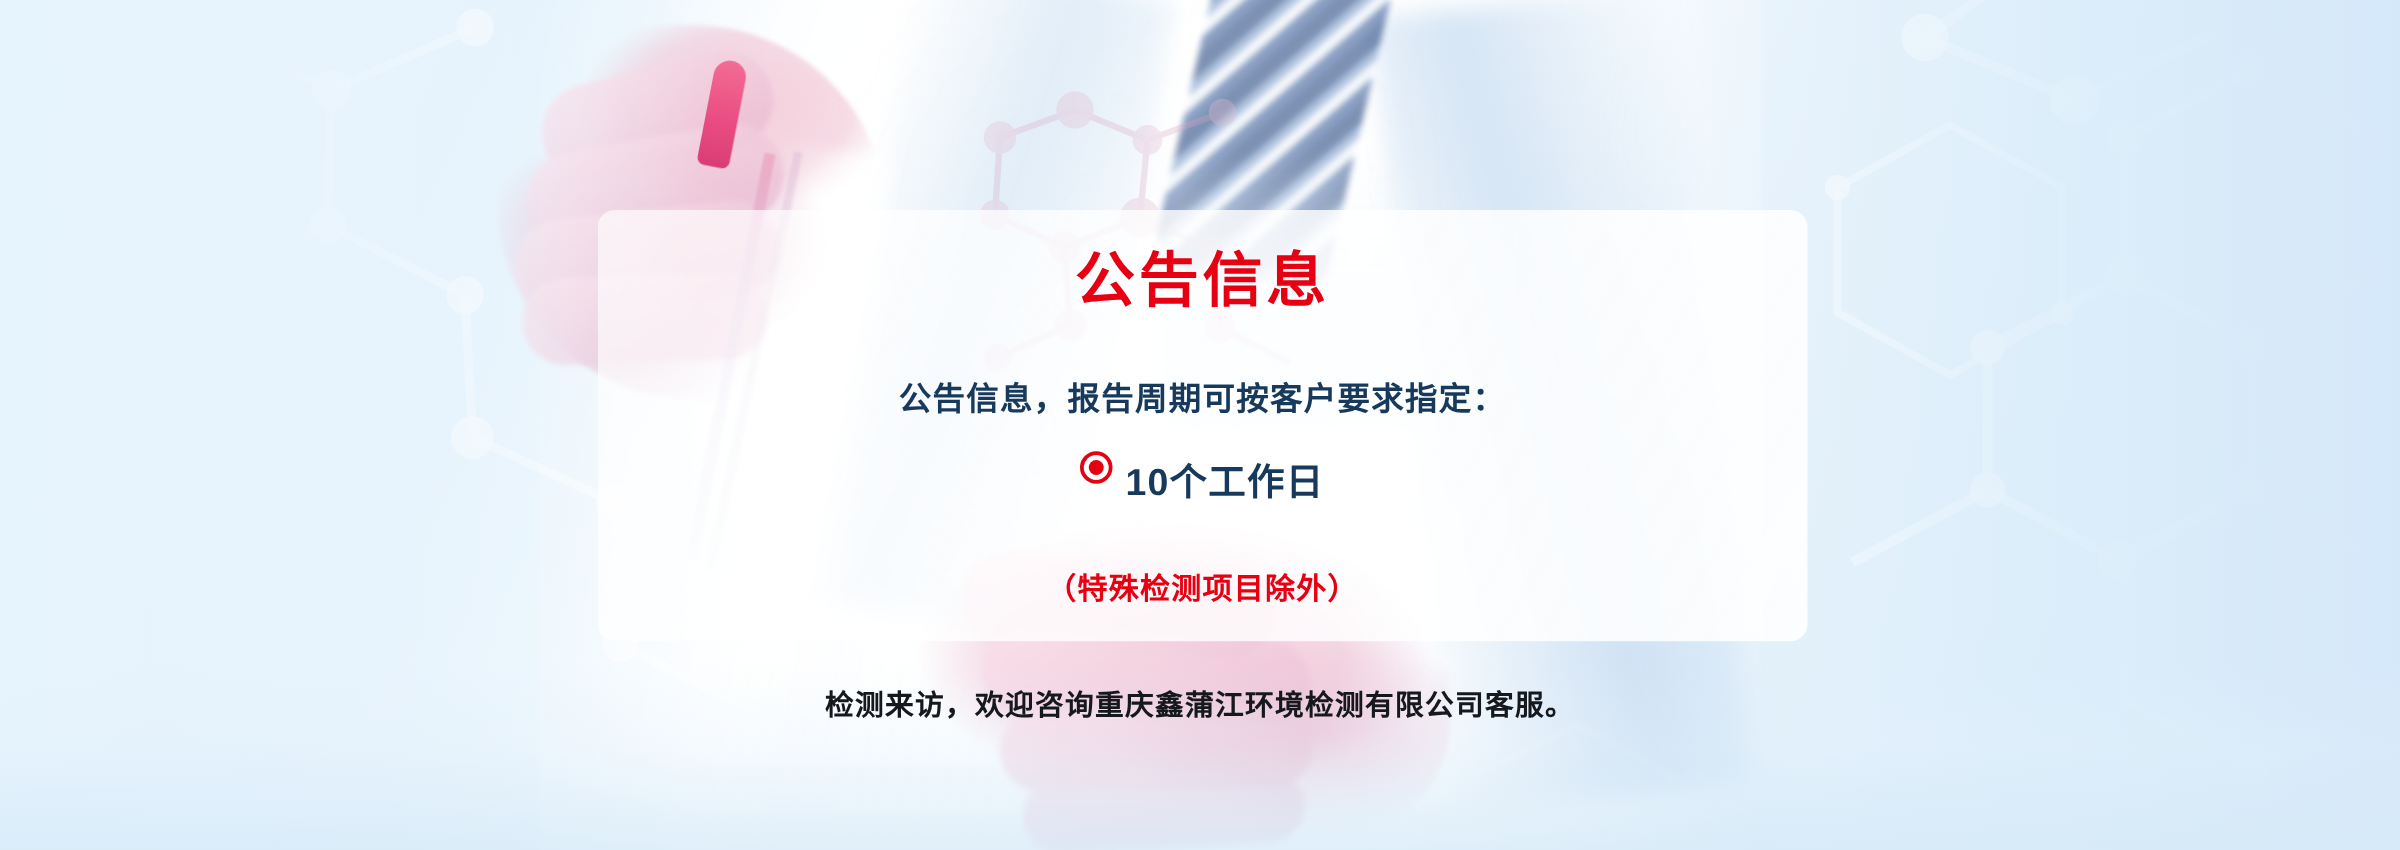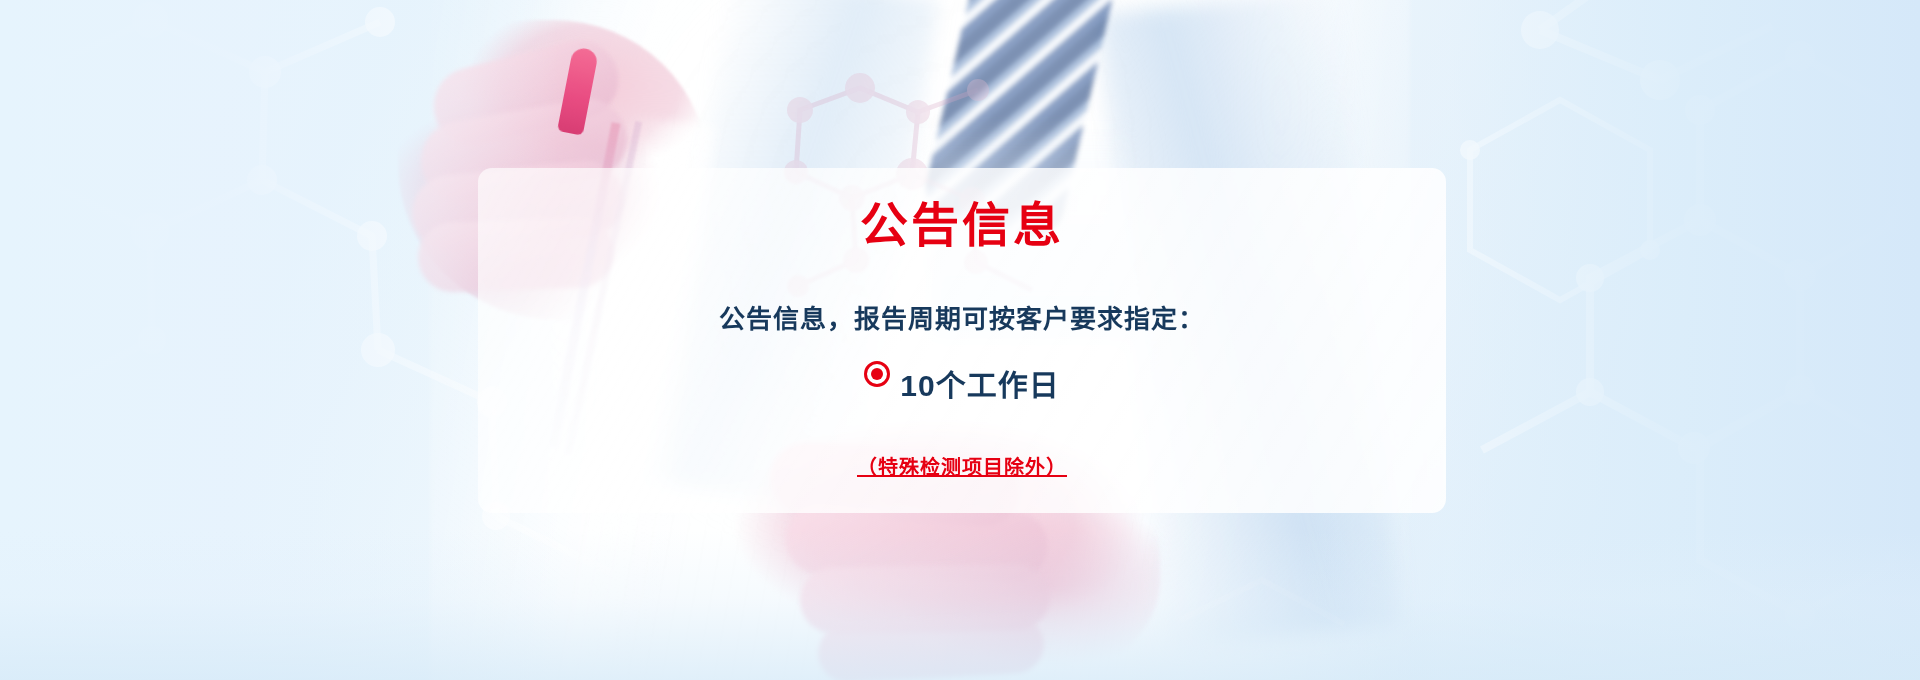--- a/index.html
+++ b/index.html
@@ -246,25 +246,24 @@
   .bullet::after {
     content: "";
     width: 12px; height: 12px;
     border-radius: 50%;
     background: #e60012;
   }
 
   .note {
     margin: 0;
     padding-top: 46px;
-    font-size: 20px;
+    font-size: 24px;
     font-weight: bold;
     color: #e60012;
     letter-spacing: 1px;
-    text-decoration: underline;
   }
 
   
   .caption {
     position: absolute;
     left: 0;
     top: 545px;
     width: 100%;
     text-align: center;
     font-size: 23px;
@@ -407,14 +406,15 @@
         <div class="option">
           <span class="bullet"></span>
           <span>10个工作日</span>
         </div>
       </div>
 
       <p class="note">（特殊检测项目除外）</p>
     </div>
   </div>
 
+  <div class="caption">检测来访，欢迎咨询重庆鑫蒲江环境检测有限公司客服。</div>
 
 </div>
 
 </body></html>

